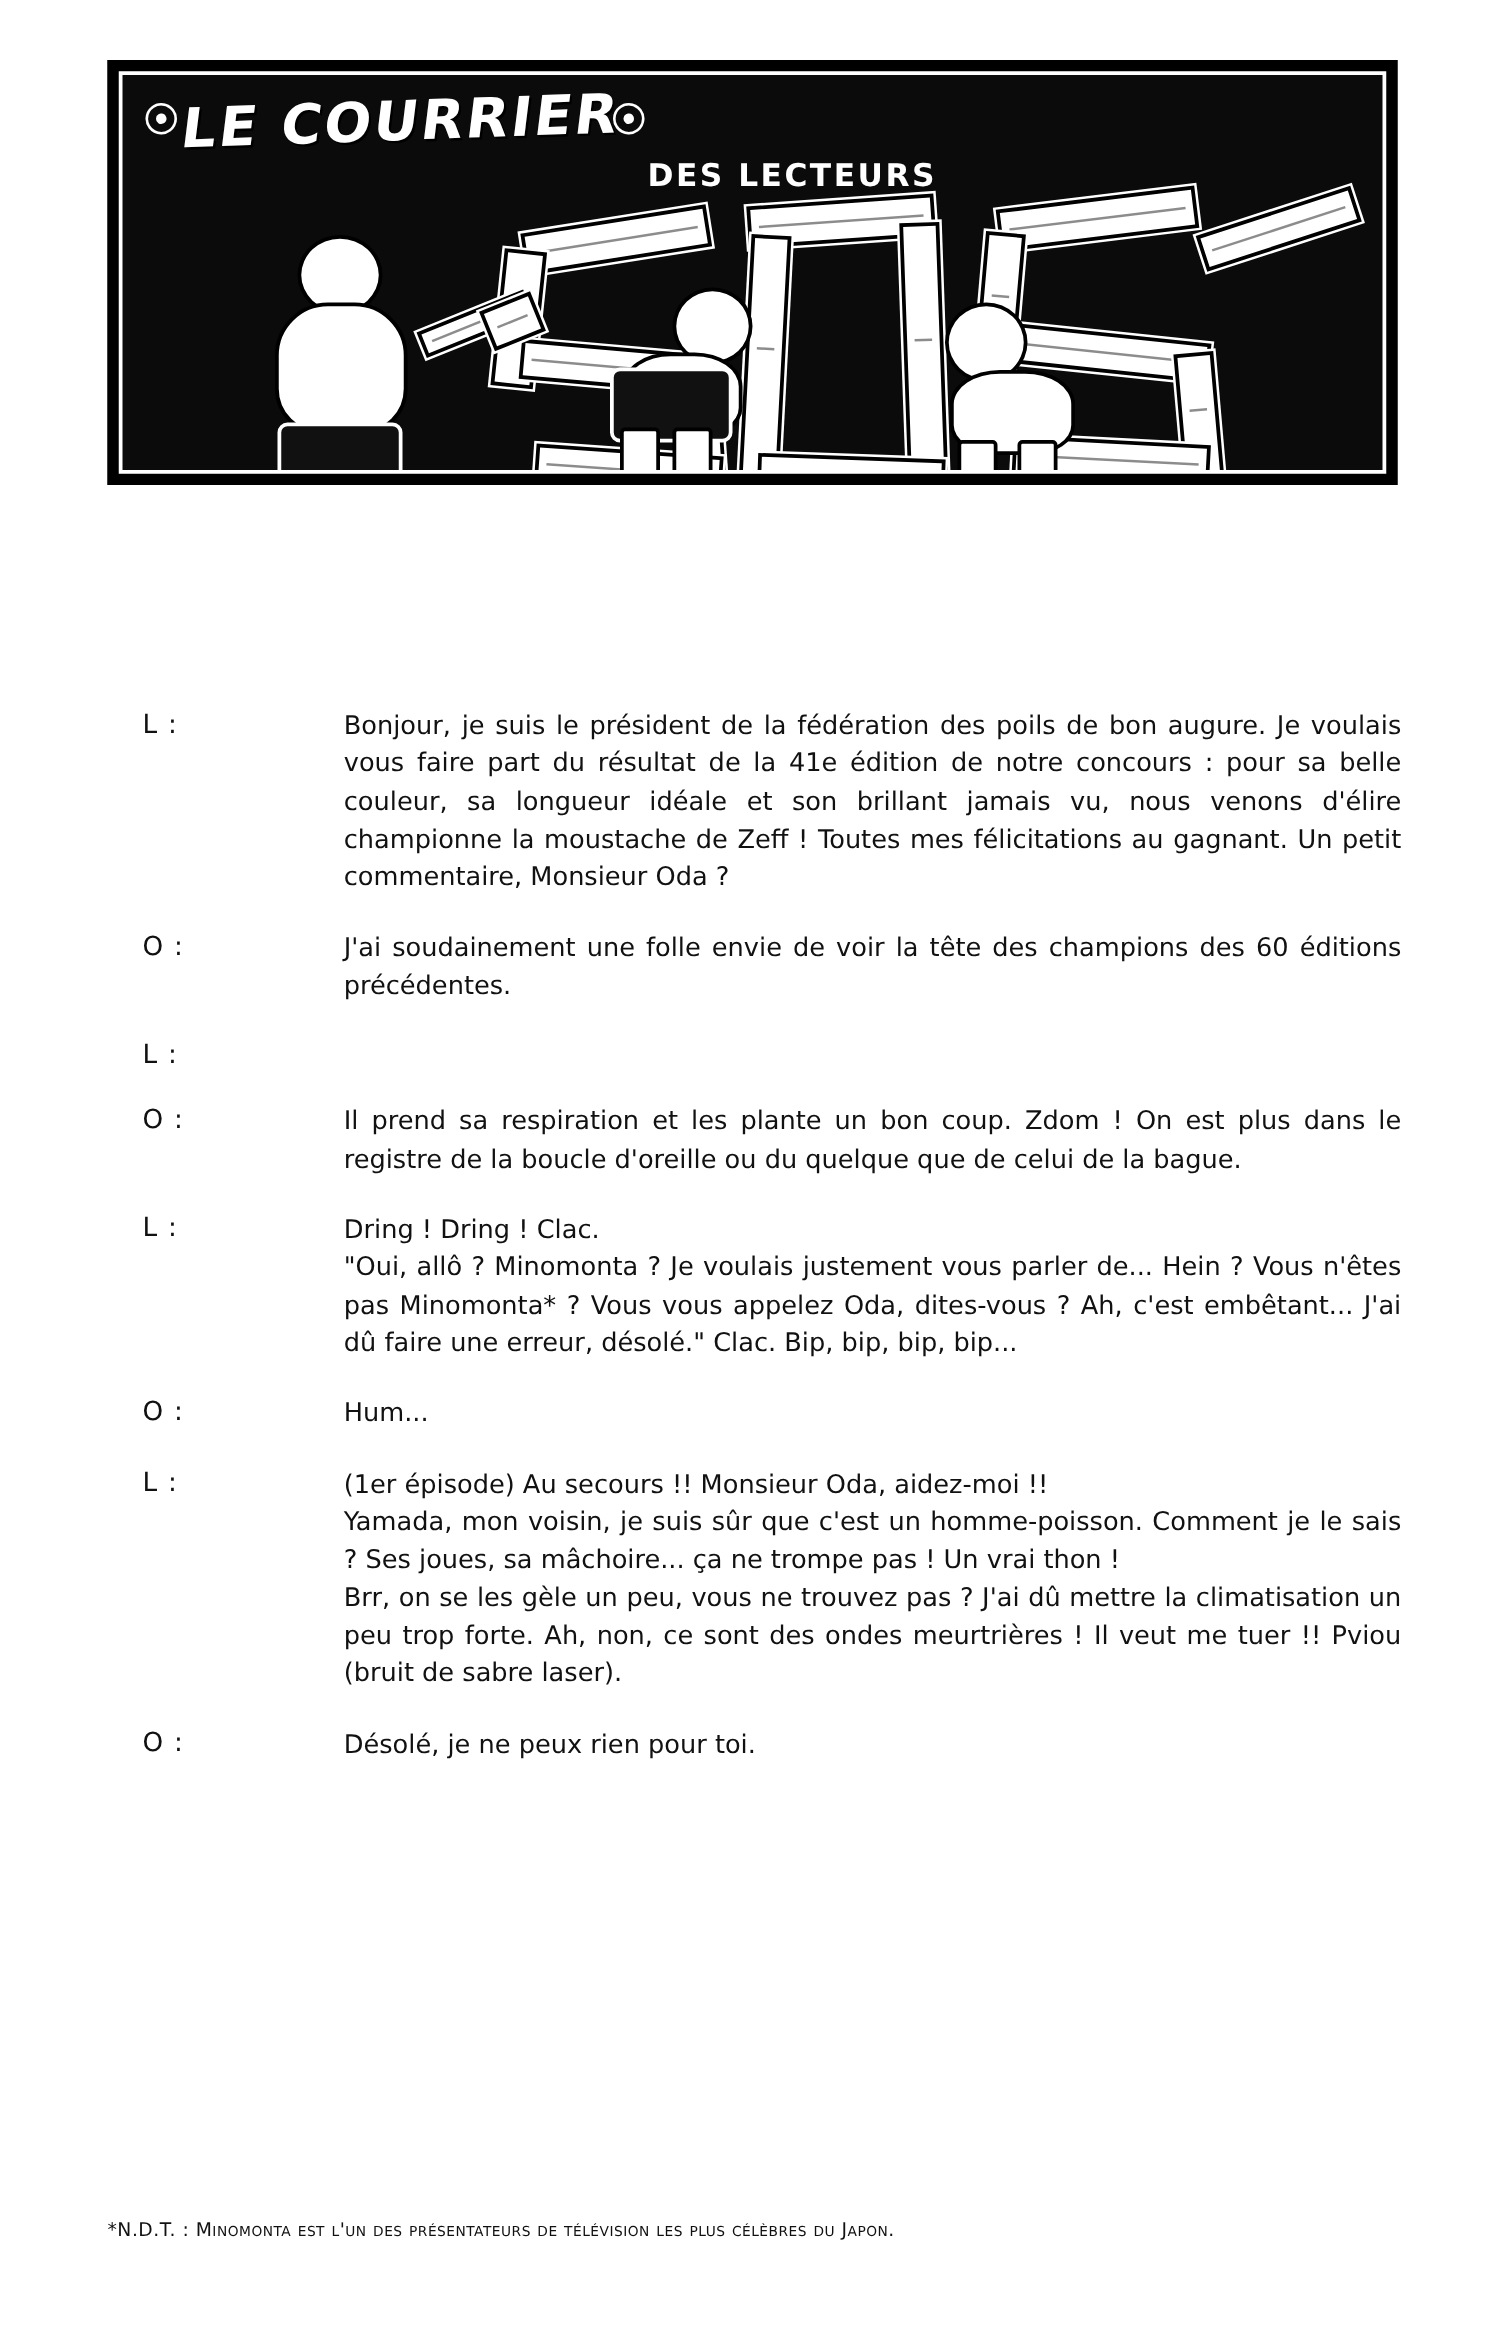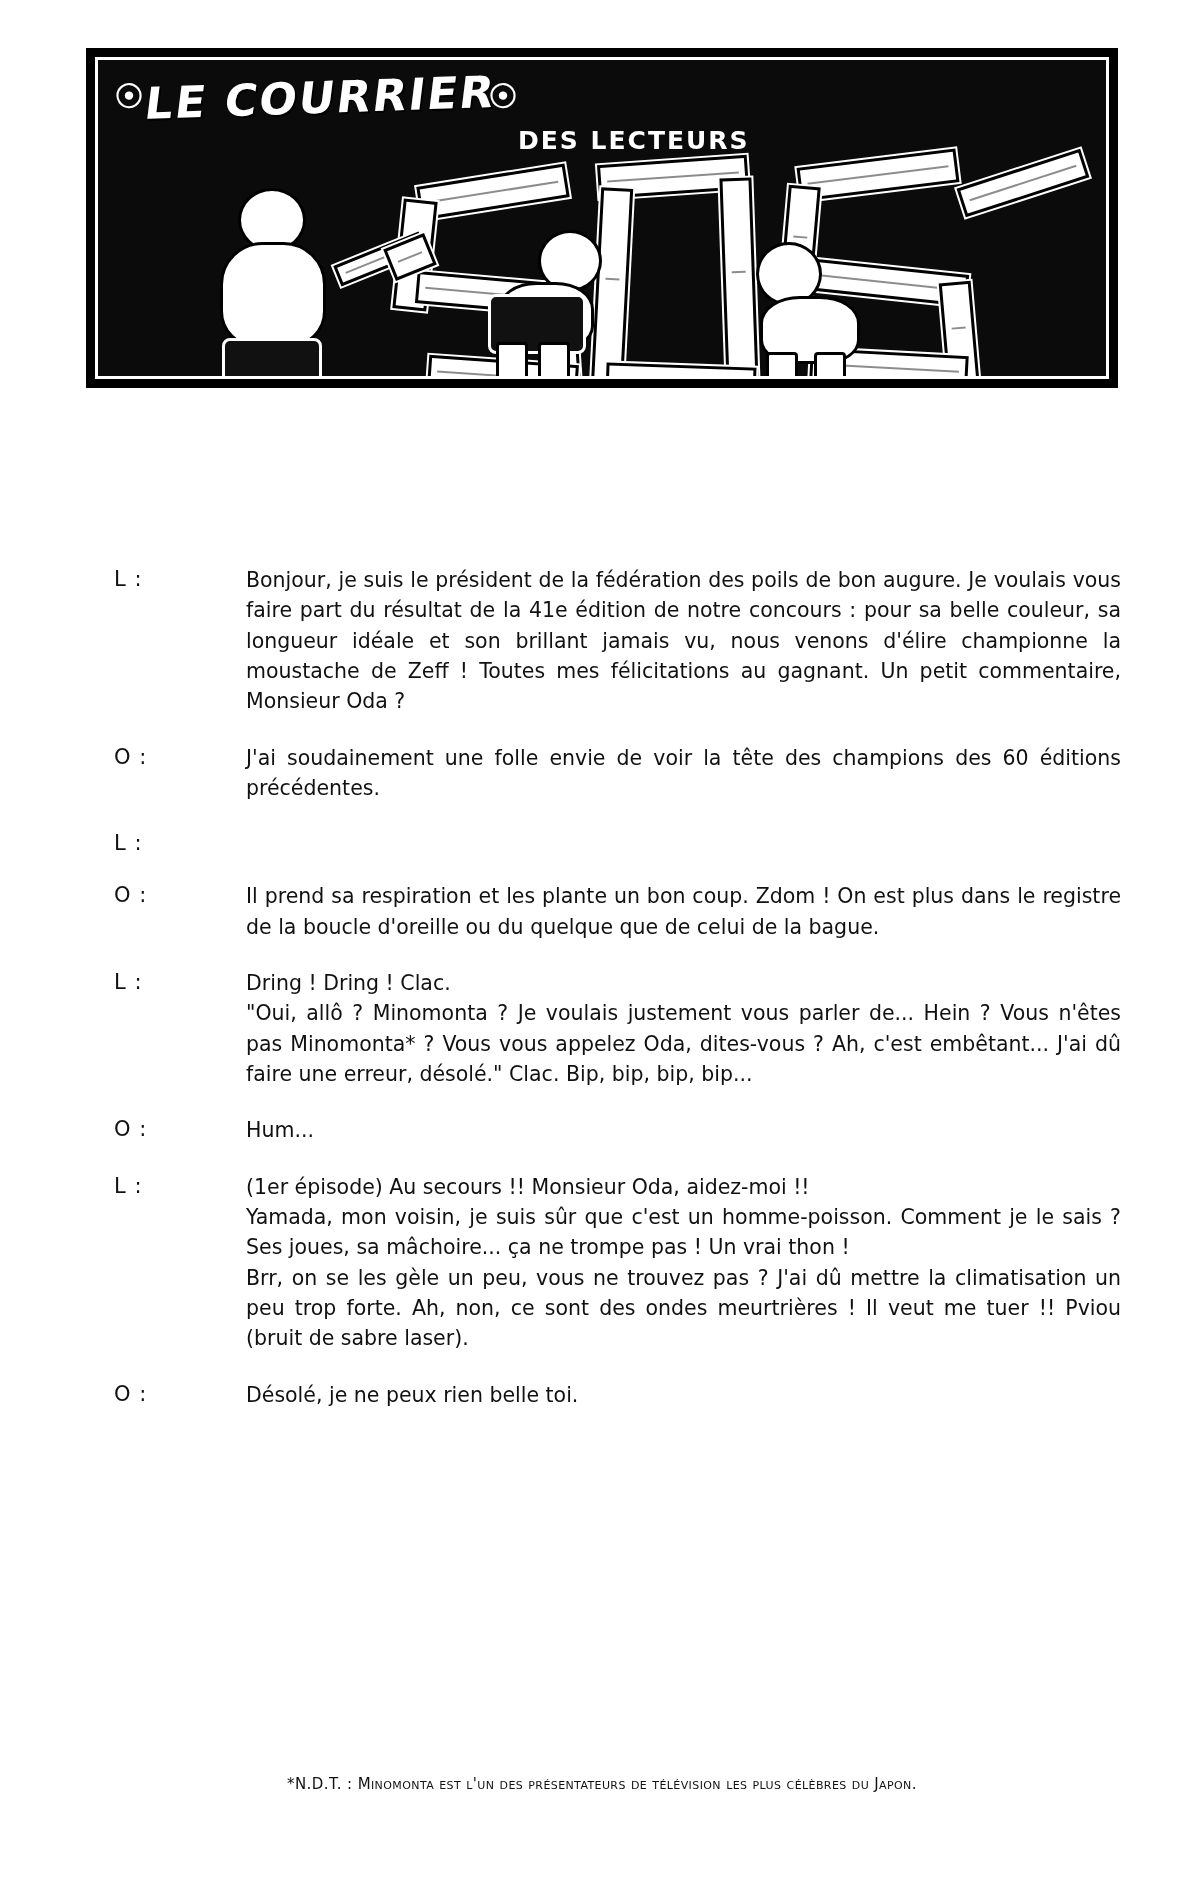--- a/index.html
+++ b/index.html
@@ -139,29 +139,30 @@
     text-align: left;
     padding-left: 28px;
     box-sizing: border-box;
   }
   .speech {
     flex: 1 1 auto;
     font-size: 20.5px;
     line-height: 1.48;
     text-align: justify;
     white-space: pre-line;
+    margin-left: 29px;
   }
 
   
   .footnote {
     position: absolute;
     left: 86px;
     right: 82px;
     top: 1775px;
-    text-align: center;
+    text-align: left;
     font-size: 15px;
     letter-spacing: 0.4px;
     font-variant: small-caps;
   }
 </style>
 </head>
 <body>
 
 <div class="page">
 
@@ -252,20 +253,20 @@
 
     <div class="entry">
       <div class="speaker">L :</div>
       <div class="speech">(1er épisode) Au secours !! Monsieur Oda, aidez-moi !!
 Yamada, mon voisin, je suis sûr que c'est un homme-poisson. Comment je le sais ? Ses joues, sa mâchoire... ça ne trompe pas ! Un vrai thon !
 Brr, on se les gèle un peu, vous ne trouvez pas ? J'ai dû mettre la climatisation un peu trop forte. Ah, non, ce sont des ondes meurtrières ! Il veut me tuer !! Pviou (bruit de sabre laser).</div>
     </div>
 
     <div class="entry">
       <div class="speaker">O :</div>
-      <div class="speech">Désolé, je ne peux rien belle toi.</div>
+      <div class="speech">Désolé, je ne peux rien pour toi.</div>
     </div>
 
   </div>
 
   <div class="footnote">*N.D.T. : Minomonta est l'un des présentateurs de télévision les plus célèbres du Japon.</div>
 
 </div>
 
 </body></html>

